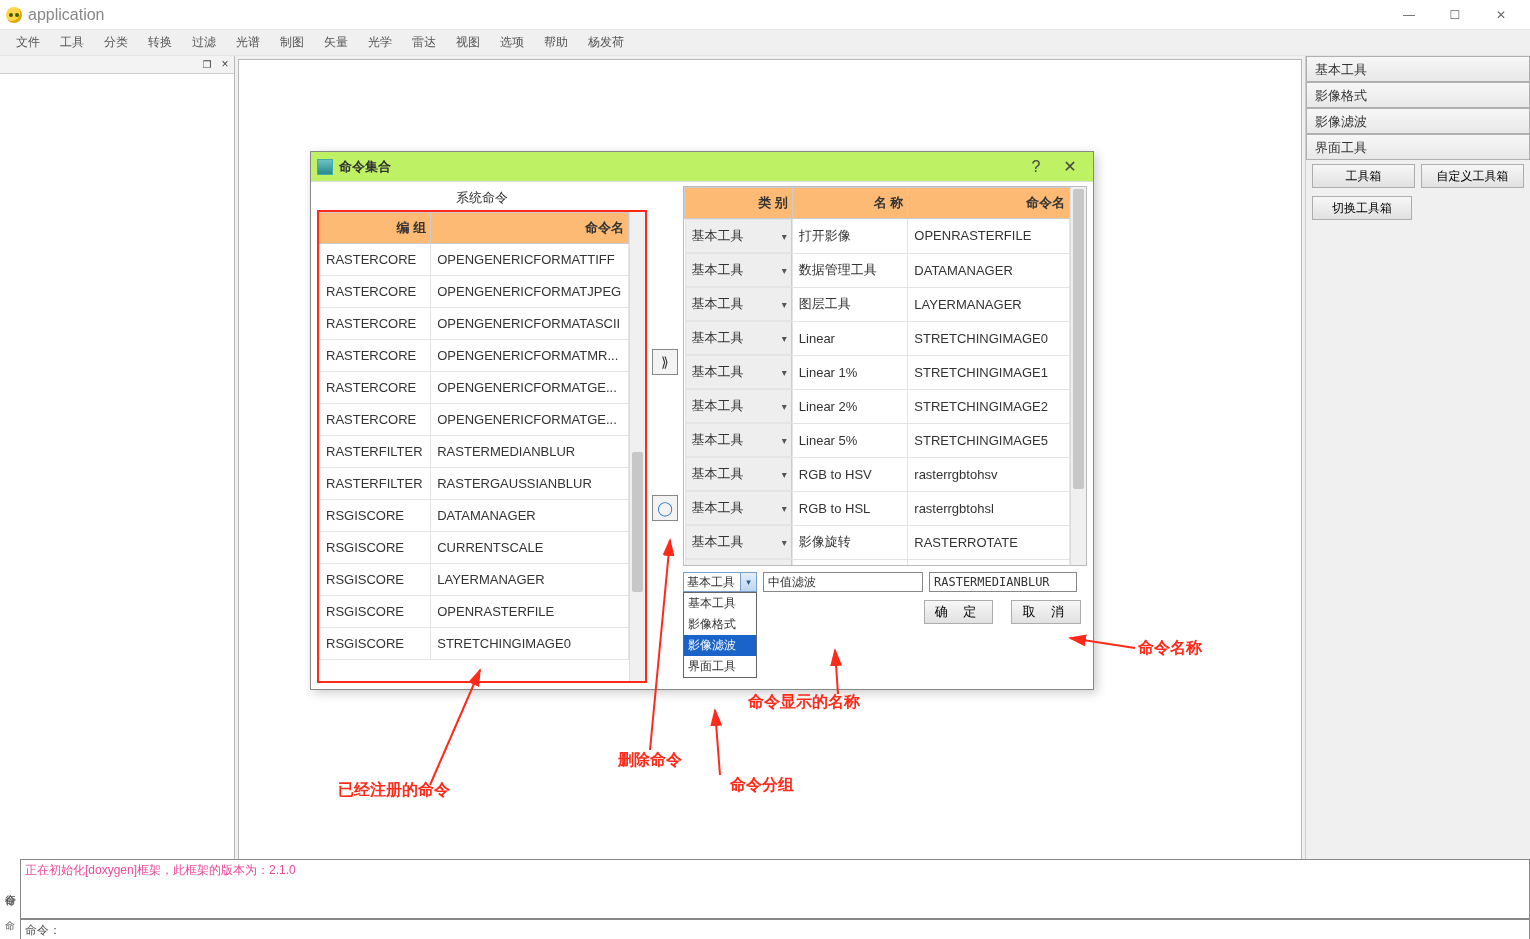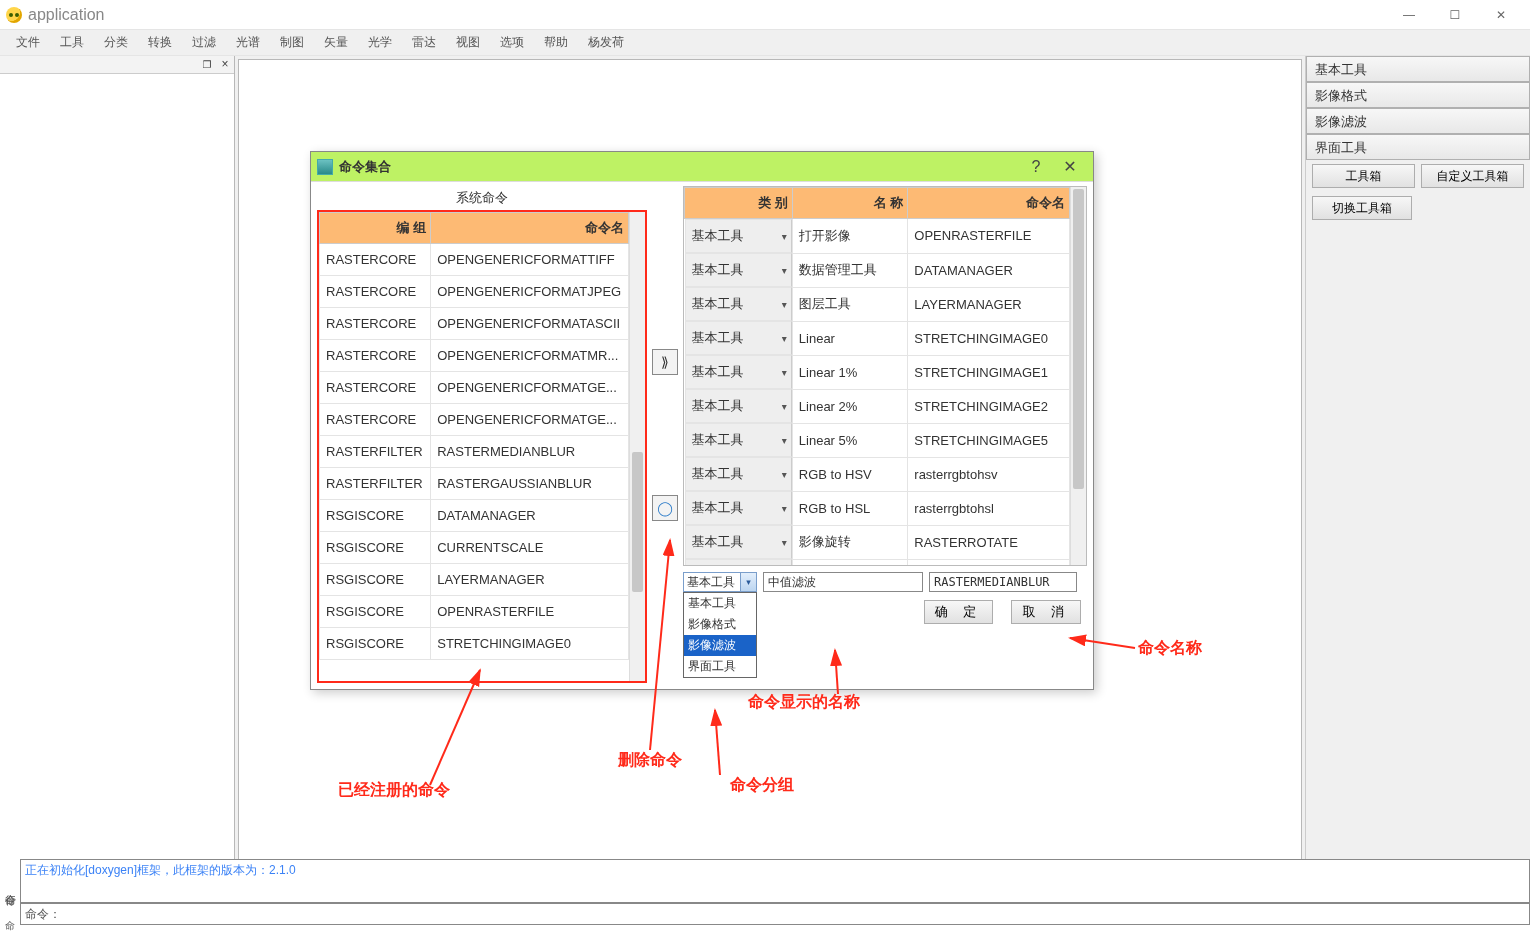--- a/index.html
+++ b/index.html
@@ -28,21 +28,21 @@
   .rightbar .btnrow { display: flex; gap: 6px; padding: 4px 6px; }
   .rightbar .btnrow button, .rightbar .single button { flex: 1; height: 24px; background: linear-gradient(#f7f7f7,#e1e1e1); border: 1px solid #adadad; font-family: inherit; font-size: 12px; }
   .rightbar .single { padding: 4px 6px 0 6px; }
   .rightbar .single button{ width:100px;}
   .rightbar .spacer { flex: 1; }
   .rightbar .footer { height: 22px; border-top: 1px solid #ccc; padding: 3px 8px; background:#f3f3f3; color:#444;}
 
   
   .bottom { position: absolute; left: 0; right: 0; bottom: 0; background: #fff; }
   .bottom .vlabel { position: absolute; left: 0; width: 20px; text-align: center; writing-mode: vertical-rl; font-size: 11px; color: #555; display:flex;align-items:center;justify-content:center;}
-  .logbox { position: relative; margin-left: 20px; border: 1px solid #888; height: 44px; background: #fff; padding: 2px 4px; font-size: 12px; color:#3b82f6;}
+  .logbox { position: relative; margin-left: 20px; border: 1px solid #888; height: 60px; background: #fff; padding: 2px 4px; font-size: 12px; color:#ec4899;}
   .cmdbox { position: relative; margin-left: 20px; border: 1px solid #888; height: 22px; background: #fff; padding: 2px 4px; font-size: 12px; color:#555;}
 
   
   .dialog { position: absolute; left: 310px; top: 151px; width: 784px; height: 539px; background: #fff; border: 1px solid #888; box-shadow: 3px 3px 10px rgba(0,0,0,0.2); display:flex; flex-direction:column;}
   .dialog .dtitle { height: 30px; display: flex; align-items: center; padding: 0 6px; background: #bef264; border-bottom: 1px solid #ddd;}
   .dialog .dtitle .dicon { width: 16px; height: 16px; margin-right: 6px; border:1px solid #4aa; background:linear-gradient(#6bc1c1,#2a8a8a);}
   .dialog .dtitle .dtxt { font-weight: bold; font-size: 13px; color:#333;}
   .dialog .dtitle .sp { flex:1;}
   .dialog .dtitle .dbtn { width: 34px; height: 26px; display:flex; align-items:center; justify-content:center; color:#444; font-size:16px;}
   .dialog .dbody { flex:1; display:flex; padding: 4px 6px 6px 6px; gap: 4px; overflow:hidden;}

